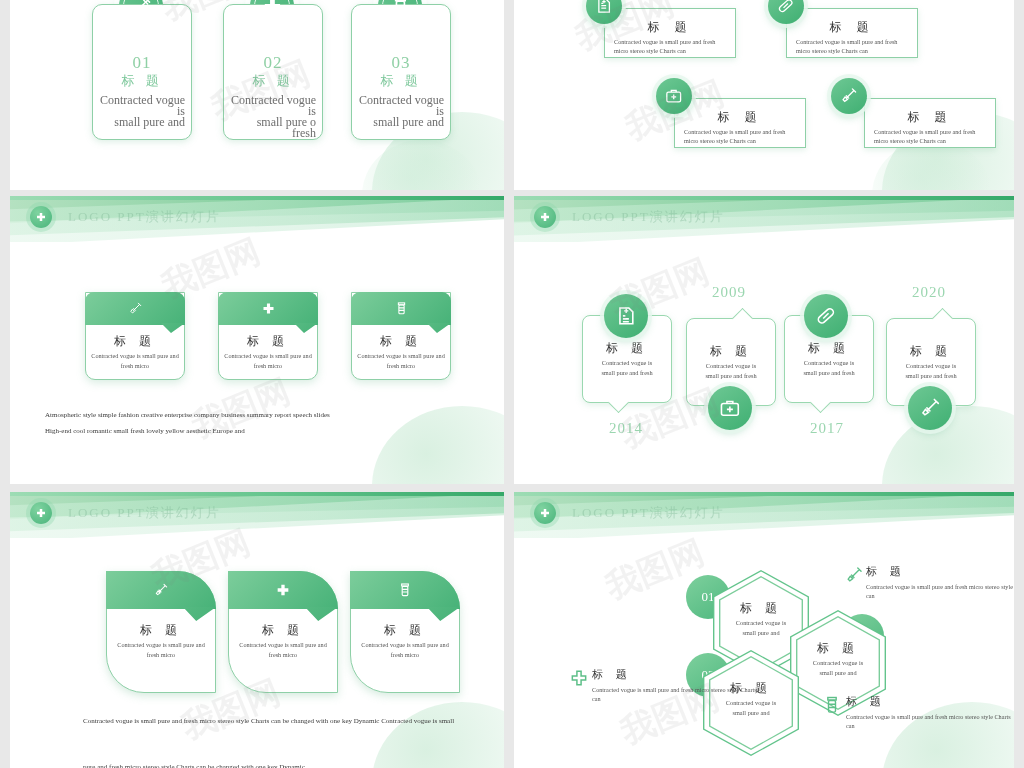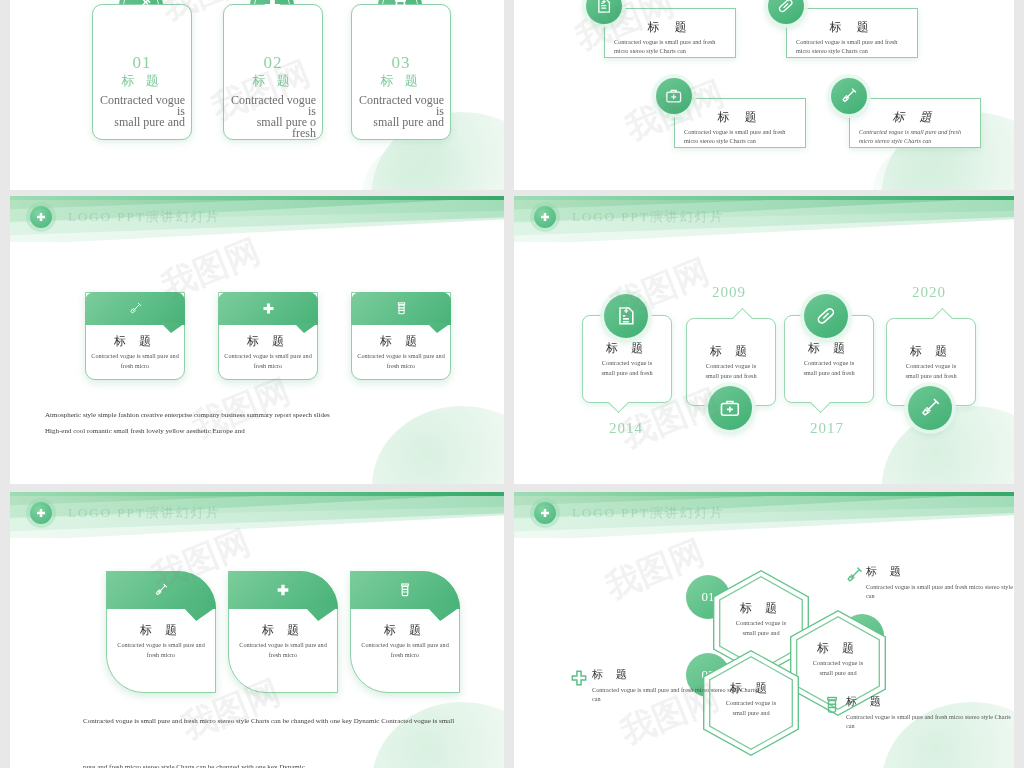--- a/index.html
+++ b/index.html
@@ -222,21 +222,21 @@
       <div class="s2-desc">Contracted vogue is small pure and fresh micro stereo style Charts can</div>
     </div>
     <div class="circ" style="left:142px;top:140px;width:36px;height:36px;">
       <svg viewBox="0 0 24 24" fill="none" stroke="#fff" stroke-width="1.6">
           <rect x="3.5" y="7.5" width="17" height="12" rx="2"></rect>
           <path d="M9 7.5V5.5h6v2"></path>
           <path d="M12 10.5v6M9 13.5h6"></path>
         </svg>
     </div>
 
-    <div class="s2-box" style="left:335px;top:160px;width:130px;height:48px;font-style:italic;">
+    <div class="s2-box" style="left:350px;top:160px;width:130px;height:48px;">
       <div class="s2-tit">标 題</div>
       <div class="s2-desc">Contracted vogue is small pure and fresh micro stereo style Charts can</div>
     </div>
     <div class="circ" style="left:317px;top:140px;width:36px;height:36px;">
       <svg viewBox="0 0 24 24" fill="none" stroke="#fff" stroke-width="1.6" stroke-linecap="round">
           <path d="M16.5 3.5l4 4M18.5 5.5l-9 9M9 12l3 3M7.5 13.5l3 3-3.5 2.5-2-2z"></path>
         </svg>
     </div>
     <div class="wm">
         <span style="left:60px;top:60px;">我图网</span>

